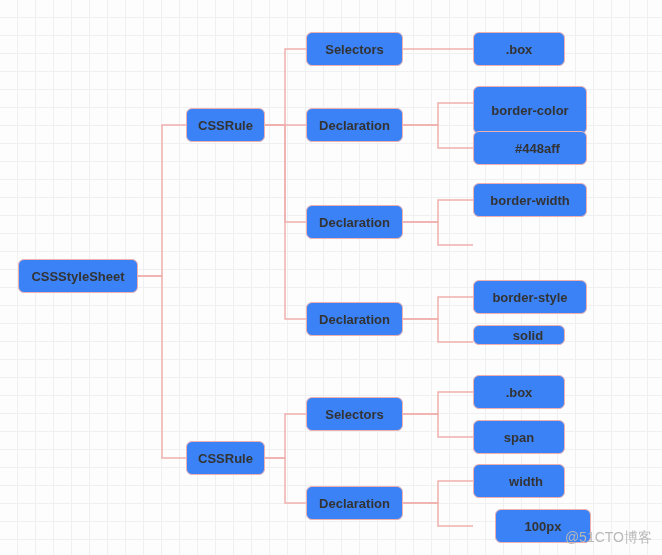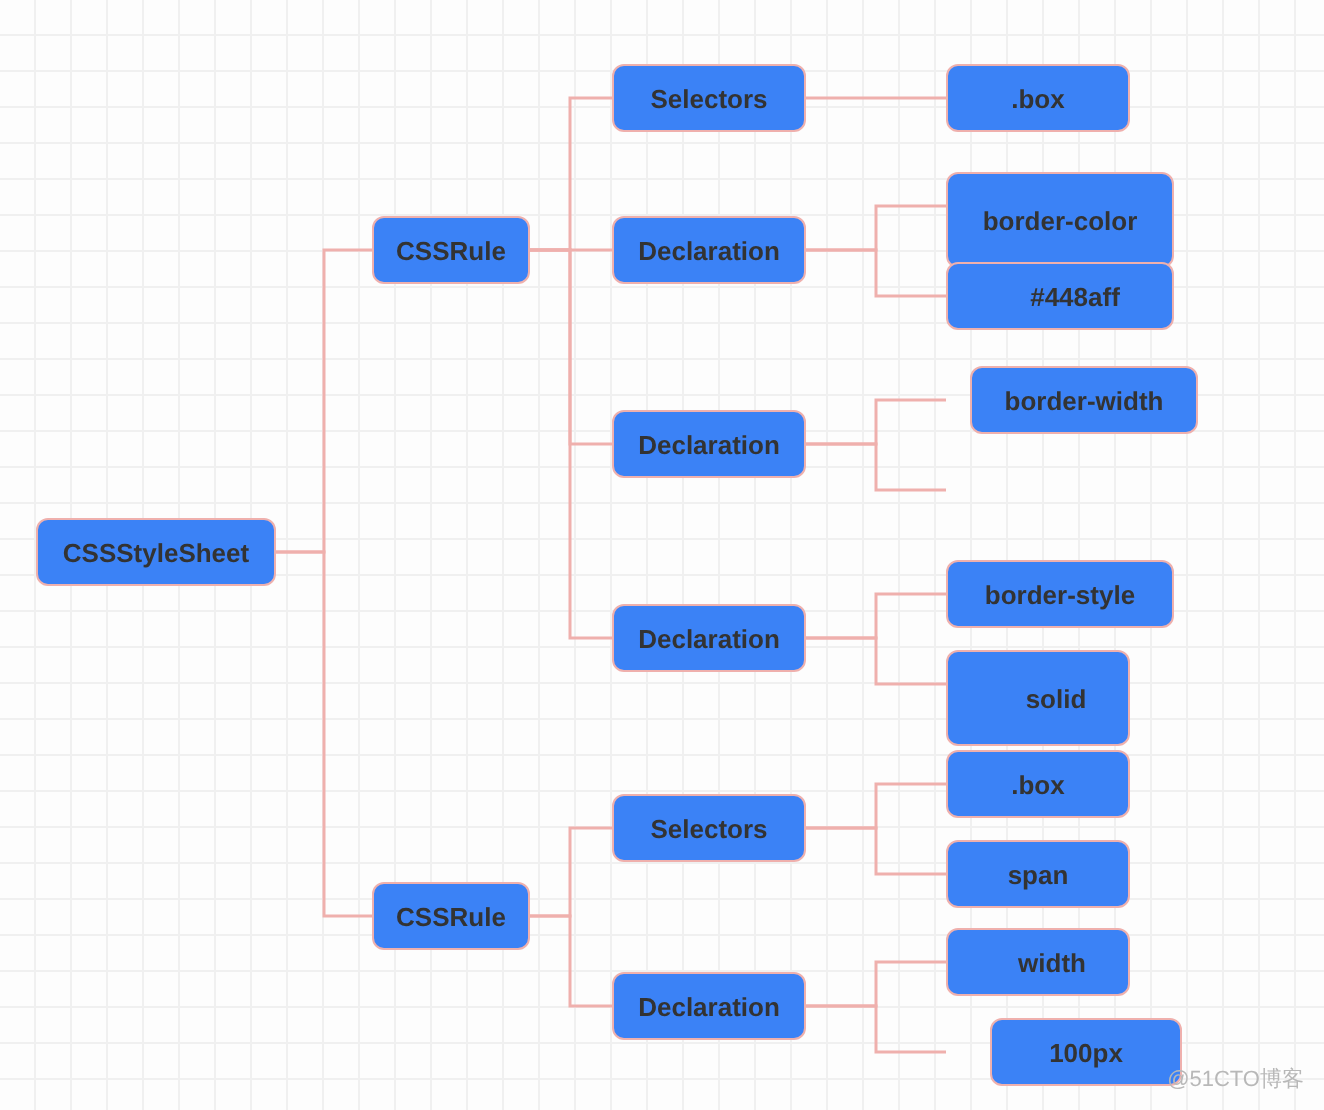--- a/index.html
+++ b/index.html
@@ -45,21 +45,21 @@
     justify-content: center;
     font-weight: 600;
     color: #333;
     padding: 0 10px;
     white-space: nowrap;
   }
   .watermark {
     position: absolute;
     right: 10px;
     bottom: 8px;
-    font-size: 11px;
+    font-size: 14px;
     color: #b8b8b8;
     font-weight: 400;
   }
 </style>
 </head>
 <body>
 
 <div class="grid-bg"></div>
 
 <div class="canvas">
@@ -108,24 +108,24 @@
   <div class="node" style="left:306px; top:302px; width:97px; height:34px;">Declaration</div>
 
   <div class="node" style="left:306px; top:397px; width:97px; height:34px;">Selectors</div>
   <div class="node" style="left:306px; top:486px; width:97px; height:34px;">Declaration</div>
 
   <div class="node" style="left:473px; top:32px; width:92px; height:34px;">.box</div>
 
   <div class="node" style="left:473px; top:86px; width:114px; height:48px;">border-color</div>
   <div class="node" style="left:473px; top:131px; width:114px; height:34px;padding-left:25px;">#448aff</div>
 
-  <div class="node" style="left:473px; top:183px; width:114px; height:34px;margin-left:12px;">border-width</div>
+  <div class="node" style="left:473px; top:183px; width:114px; height:34px;">border-width</div>
 
   <div class="node" style="left:473px; top:280px; width:114px; height:34px;">border-style</div>
-  <div class="node" style="left:473px; top:325px; width:92px; height:48px;padding-left:28px;">solid</div>
+  <div class="node" style="left:473px; top:325px; width:92px; height:20px;padding-left:28px;">solid</div>
 
   <div class="node" style="left:473px; top:375px; width:92px; height:34px;">.box</div>
   <div class="node" style="left:473px; top:420px; width:92px; height:34px;">span</div>
 
   <div class="node" style="left:473px; top:464px; width:92px; height:34px;padding-left:24px;">width</div>
   <div class="node" style="left:495px; top:509px; width:96px; height:34px;">100px</div>
 
 </div>
 
 <div class="watermark">@51CTO博客</div>

